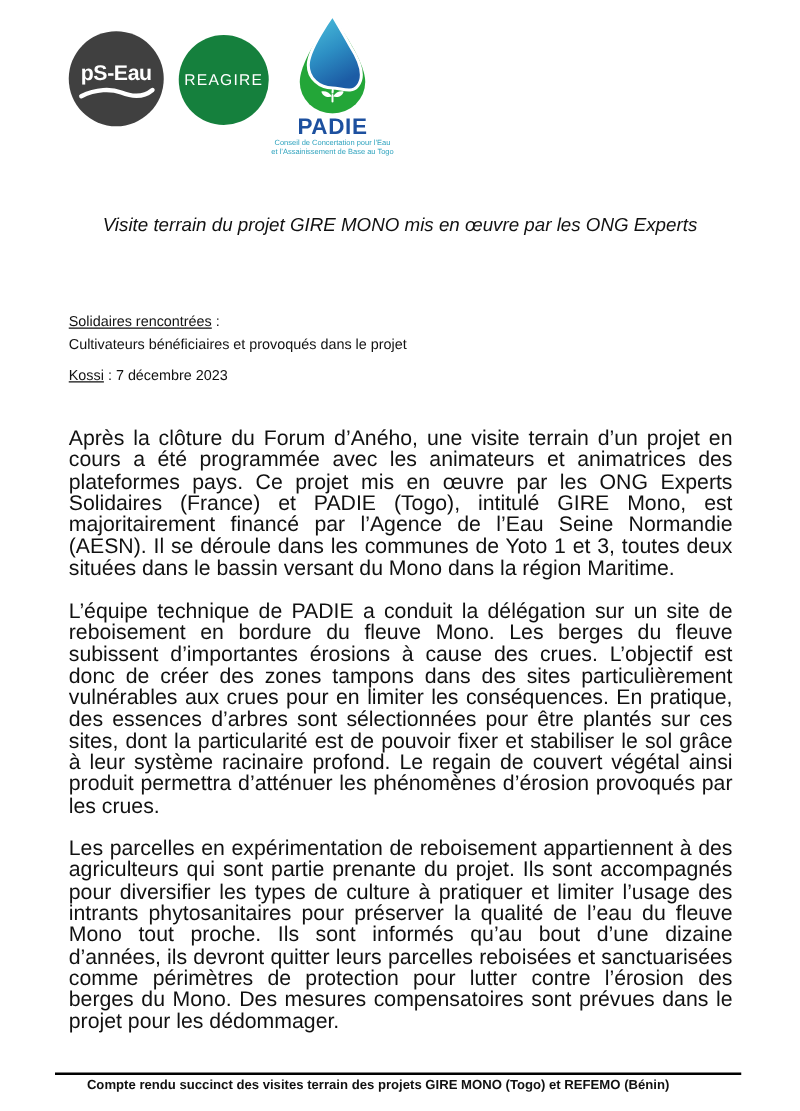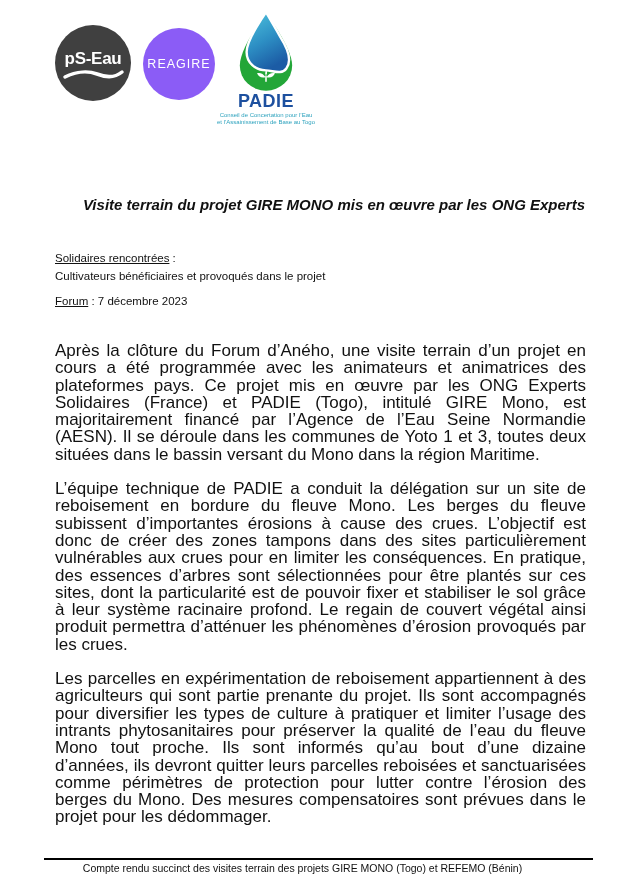--- a/index.html
+++ b/index.html
@@ -42,22 +42,22 @@
   .cceabt-acronym {
     font-weight: 800; font-size: 18px; letter-spacing: 0.5px;
     line-height: 18px; margin-top: 1px;
   }
   .cceabt-tagline {
     font-size: 6px; line-height: 7px; margin-top: 2px;
   }
 
   
   .doc-title {
-    position: absolute; left: 55px; top: 194px; width: 530px;
-    text-align: right; font-weight: 700; font-style: italic;
+    position: absolute; left: 55px; top: 170px; width: 530px;
+    text-align: center; font-weight: 400; font-style: italic;
     font-size: 15px; line-height: 22px; color: #111;
   }
   .doc-title span { display: block; }
 
   
   .meta {
     position: absolute; left: 55px; top: 250px; width: 530px;
     font-size: 11.5px; line-height: 17.5px; color: #111;
   }
   .meta .u { text-decoration: underline; }
@@ -71,36 +71,36 @@
   }
   .bodytext p { margin-bottom: 17px; }
 
   
   .footer-rule {
     position: absolute; left: 44px; top: 858px; width: 549px;
     border-top: 2px solid #000;
   }
   .footer-text {
     position: absolute; left: 30px; top: 862px; width: 545px;
-    text-align: center; font-weight: 400; font-size: 10.5px; color: #111;
+    text-align: center; font-weight: 700; font-size: 10.5px; color: #111;
   }
 </style>
 </head>
 <body>
 
 <div class="page">
 
   <div class="logo-circle logo-pseau" style="background:#404040">
     <span class="pseau-text">pS-Eau</span>
     <svg width="76" height="76" viewBox="0 0 76 76">
       <path d="M10 52 C22 46 34 46 42 49 C52 53 61 52 67 47" stroke="#ffffff" stroke-width="3.5" fill="none" stroke-linecap="round"></path>
     </svg>
   </div>
 
-  <div class="logo-circle logo-reagire" style="background:#8b5cf6">
+  <div class="logo-circle logo-reagire" style="background:#15803d">
     <span class="reagire-text">REAGIRE</span>
   </div>
 
   <div class="logo-cceabt">
     <span class="drop-wrap">
       <svg width="64" height="80" viewBox="0 0 66 82">
         <defs>
           <linearGradient id="dropblue" x1="0" y1="0" x2="0.4" y2="1">
             <stop offset="0" stop-color="#4FC4DE"></stop>
             <stop offset="0.55" stop-color="#2D8FC4"></stop>
@@ -124,21 +124,21 @@
     </div>
   </div>
 
   <h1 class="doc-title">
     <span>Visite terrain du projet GIRE MONO mis en œuvre par les ONG Experts</span>
   </h1>
 
   <div class="meta">
     <p><span class="u">Solidaires rencontrées</span><span> :</span></p>
     <p>Cultivateurs bénéficiaires et provoqués dans le projet</p>
-    <p class="date-line"><span class="u">Forum</span><span> : 7 décembre 2023</span></p>
+    <p class="date-line"><span class="u">Kossi</span><span> : 7 décembre 2023</span></p>
   </div>
 
   <div class="bodytext">
     <p>Après la clôture du Forum d’Aného, une visite terrain d’un projet en cours a été programmée avec les animateurs et animatrices des plateformes pays. Ce projet mis en œuvre par les ONG Experts Solidaires (France) et PADIE (Togo), intitulé GIRE Mono, est majoritairement financé par l’Agence de l’Eau Seine Normandie (AESN). Il se déroule dans les communes de Yoto 1 et 3, toutes deux situées dans le bassin versant du Mono dans la région Maritime.</p>
     <p>L’équipe technique de PADIE a conduit la délégation sur un site de reboisement en bordure du fleuve Mono. Les berges du fleuve subissent d’importantes érosions à cause des crues. L’objectif est donc de créer des zones tampons dans des sites particulièrement vulnérables aux crues pour en limiter les conséquences. En pratique, des essences d’arbres sont sélectionnées pour être plantés sur ces sites, dont la particularité est de pouvoir fixer et stabiliser le sol grâce à leur système racinaire profond. Le regain de couvert végétal ainsi produit permettra d’atténuer les phénomènes d’érosion provoqués par les crues.</p>
     <p>Les parcelles en expérimentation de reboisement appartiennent à des agriculteurs qui sont partie prenante du projet. Ils sont accompagnés pour diversifier les types de culture à pratiquer et limiter l’usage des intrants phytosanitaires pour préserver la qualité de l’eau du fleuve Mono tout proche. Ils sont informés qu’au bout d’une dizaine d’années, ils devront quitter leurs parcelles reboisées et sanctuarisées comme périmètres de protection pour lutter contre l’érosion des berges du Mono. Des mesures compensatoires sont prévues dans le projet pour les dédommager.</p>
   </div>
 
   <div class="footer-rule"></div>
   <div class="footer-text">Compte rendu succinct des visites terrain des projets GIRE MONO (Togo) et REFEMO (Bénin)</div>

